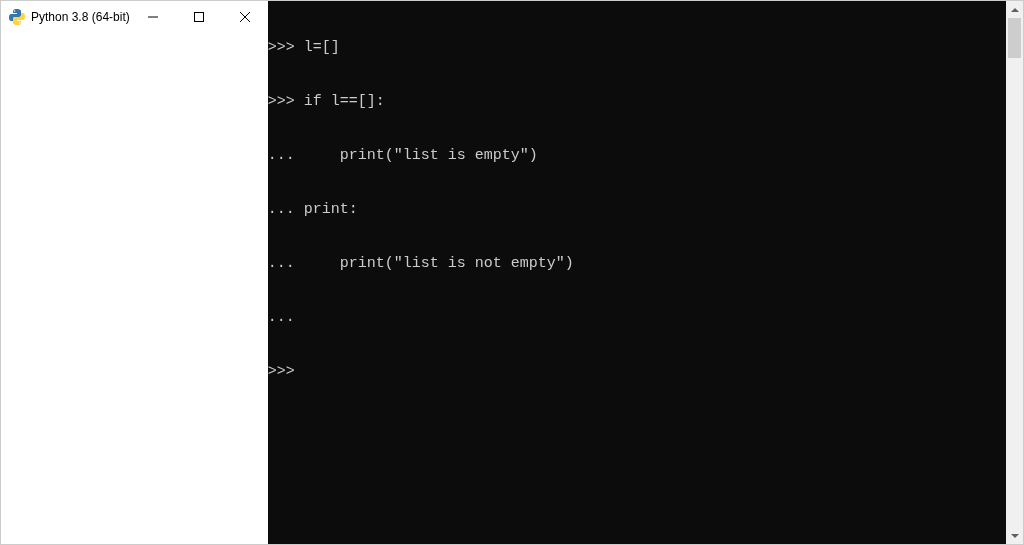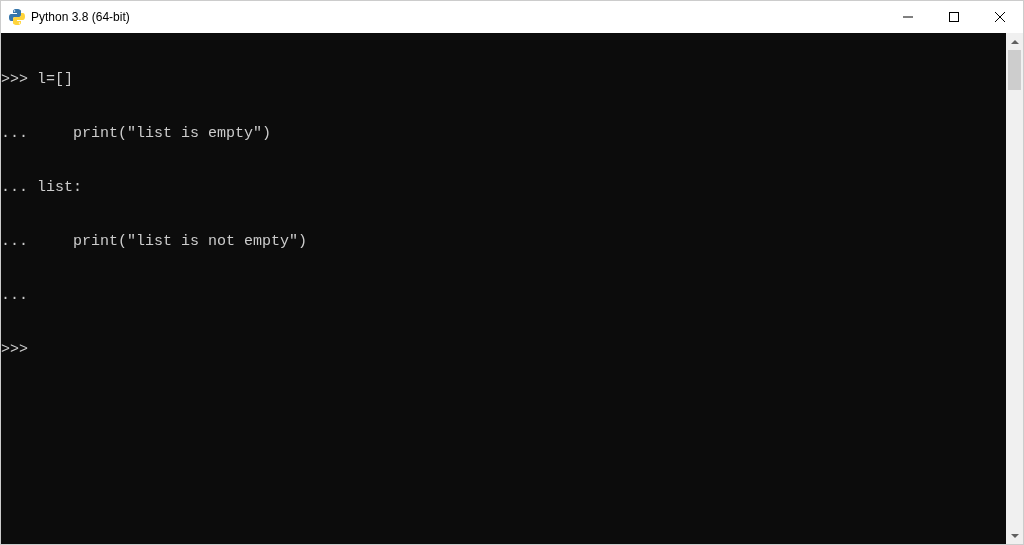--- a/index.html
+++ b/index.html
@@ -11,21 +11,21 @@
       width: 1024px;
       height: 545px;
       font-family: "Segoe UI", Tahoma, sans-serif;
       background: #fff;
       overflow: hidden;
     }
     .window {
       width: 1024px;
       height: 545px;
       display: flex;
-      flex-direction: column;
+      flex-direction: row;
       border: 1px solid #ccc;
     }
     .titlebar {
       height: 32px;
       background: #ffffff;
       display: flex;
       align-items: center;
       justify-content: space-between;
       padding-left: 8px;
     }
@@ -150,22 +150,23 @@
             <line x1="0" y1="0" x2="10" y2="10" stroke="#000" stroke-width="1"></line>
             <line x1="10" y1="0" x2="0" y2="10" stroke="#000" stroke-width="1"></line>
           </svg>
       </button>
     </div>
   </div>
 
   <div class="console-area">
     <div class="console-lines">
       <span class="console-line">&gt;&gt;&gt; l=[]</span>
+      <span class="console-line">&gt;&gt;&gt; if l==[]:</span>
       <span class="console-line">...     print("list is empty")</span>
-      <span class="console-line">... list:</span>
+      <span class="console-line">... print:</span>
       <span class="console-line">...     print("list is not empty")</span>
       <span class="console-line">...</span>
       <span class="console-line">&gt;&gt;&gt;</span>
     </div>
     <div class="scrollbar">
       <div class="scroll-arrow">
         <svg width="8" height="4" viewBox="0 0 8 4">
             <path d="M0 4 L4 0 L8 4 Z" fill="#606060"></path>
           </svg>
       </div>

